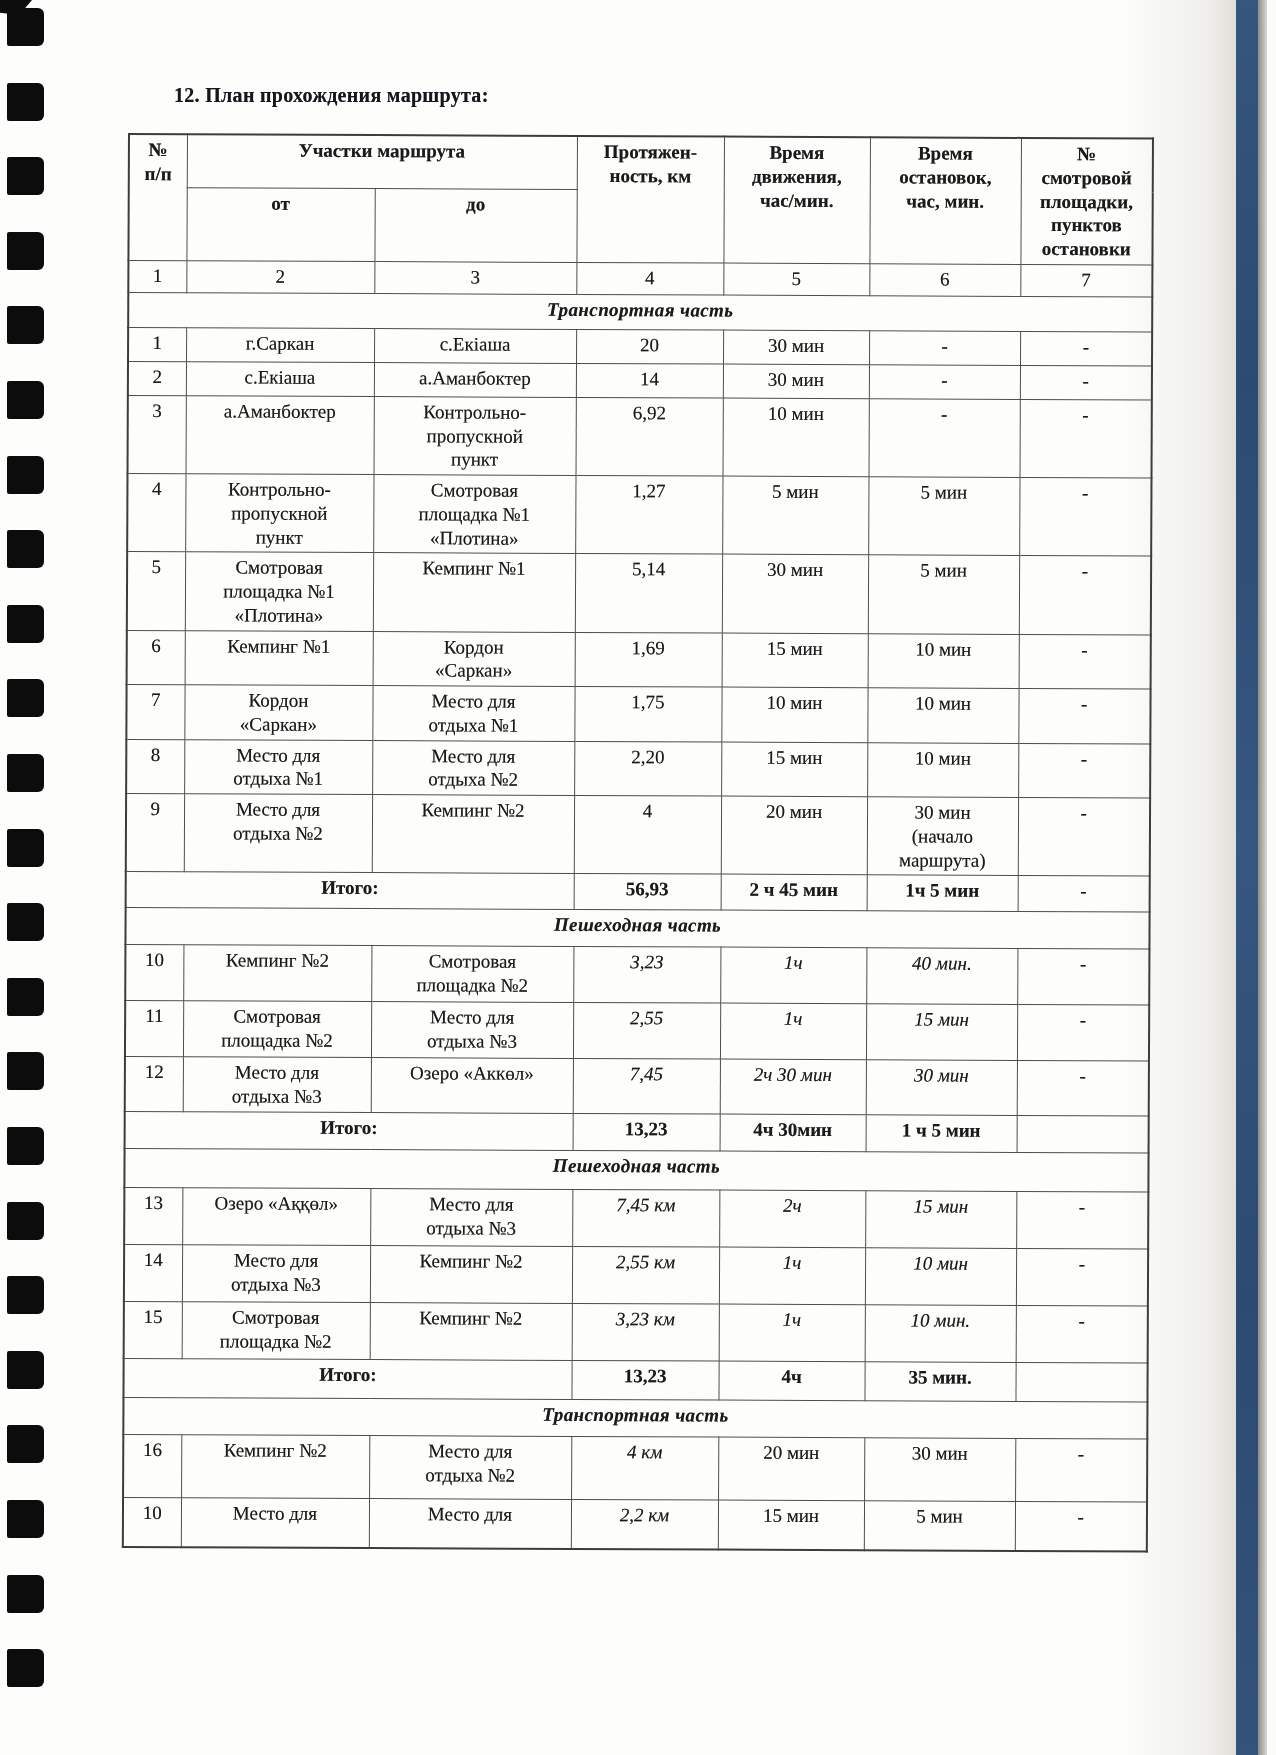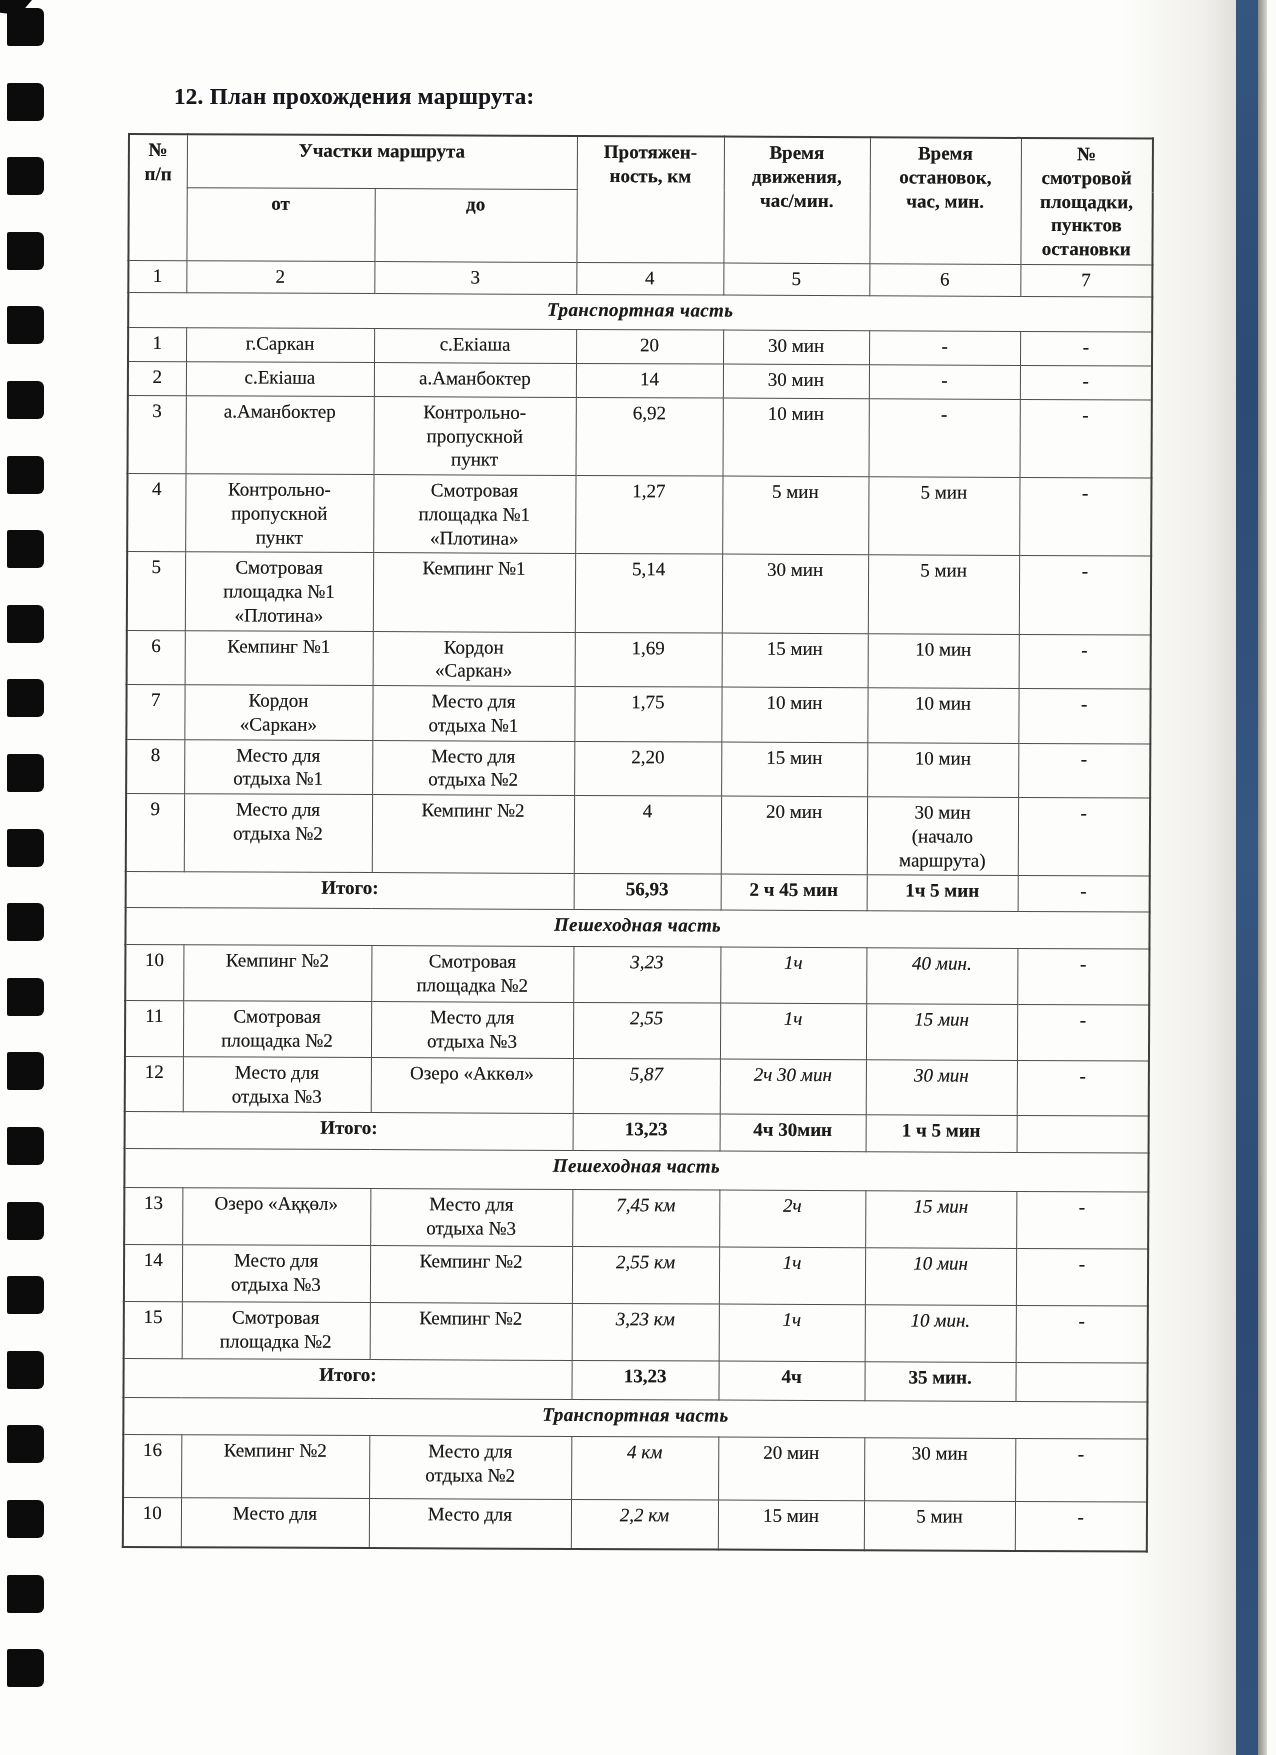--- a/index.html
+++ b/index.html
@@ -26,21 +26,21 @@
   .comb{
     position:absolute;left:7px;width:37px;height:38px;background:#0c0c0c;
     border-radius:2px 6px 6px 2px;
   }
   .corner-blob{
     position:absolute;left:0;top:0;width:32px;height:15px;background:#0c0c0c;
     clip-path:polygon(0 0,100% 0,60% 100%,0 85%);
   }
   .title{
     position:absolute;left:174px;top:84px;
-    font-size:23px;font-weight:bold;color:#16161d;letter-spacing:0.3px;
+    font-size:20px;font-weight:bold;color:#16161d;letter-spacing:0.3px;
     text-shadow:0 0 0.5px rgba(22,22,30,0.6);
   }
   .tablewrap{
     position:absolute;left:128px;top:133px;
     transform:rotate(0.25deg);transform-origin:top left;
   }
   table.route{
     border-collapse:collapse;width:1026px;table-layout:fixed;
     border:2px solid #3d3d3d;
   }
@@ -272,21 +272,21 @@
           <td class="vb">2,55</td>
           <td class="vb">1ч</td>
           <td class="vb">15 мин</td>
           <td class="vb">-</td>
         </tr>
         <tr style="height: 55px;">
           <td>12</td>
           <td class="vt">Место для
 отдыха №3</td>
           <td class="vt">Озеро «Аккөл»</td>
-          <td class="vb">5,87</td>
+          <td class="vb">7,45</td>
           <td class="vb">2ч 30 мин</td>
           <td class="vb">30 мин</td>
           <td class="vb">-</td>
         </tr>
         <tr style="height: 37px;">
           <td colspan="3" class="total">Итого:</td>
           <td class="total">13,23</td>
           <td class="total">4ч 30мин</td>
           <td class="total">1 ч 5 мин</td>
           <td class="total"></td>

